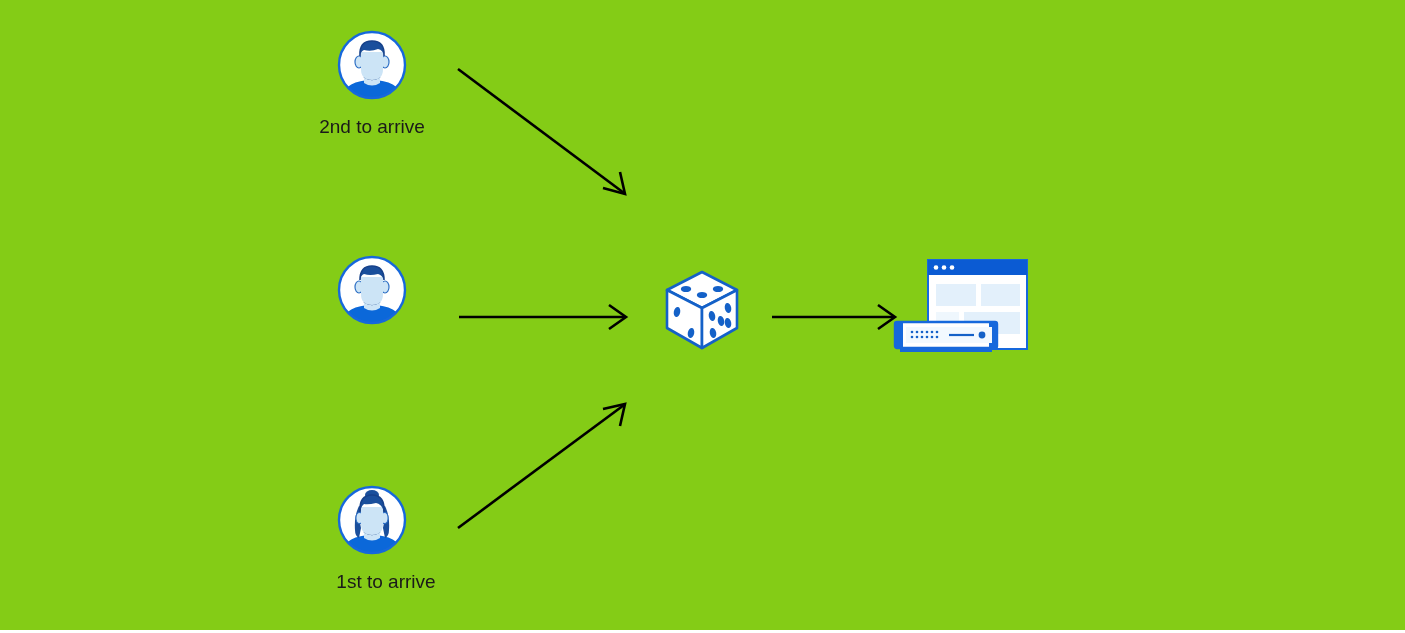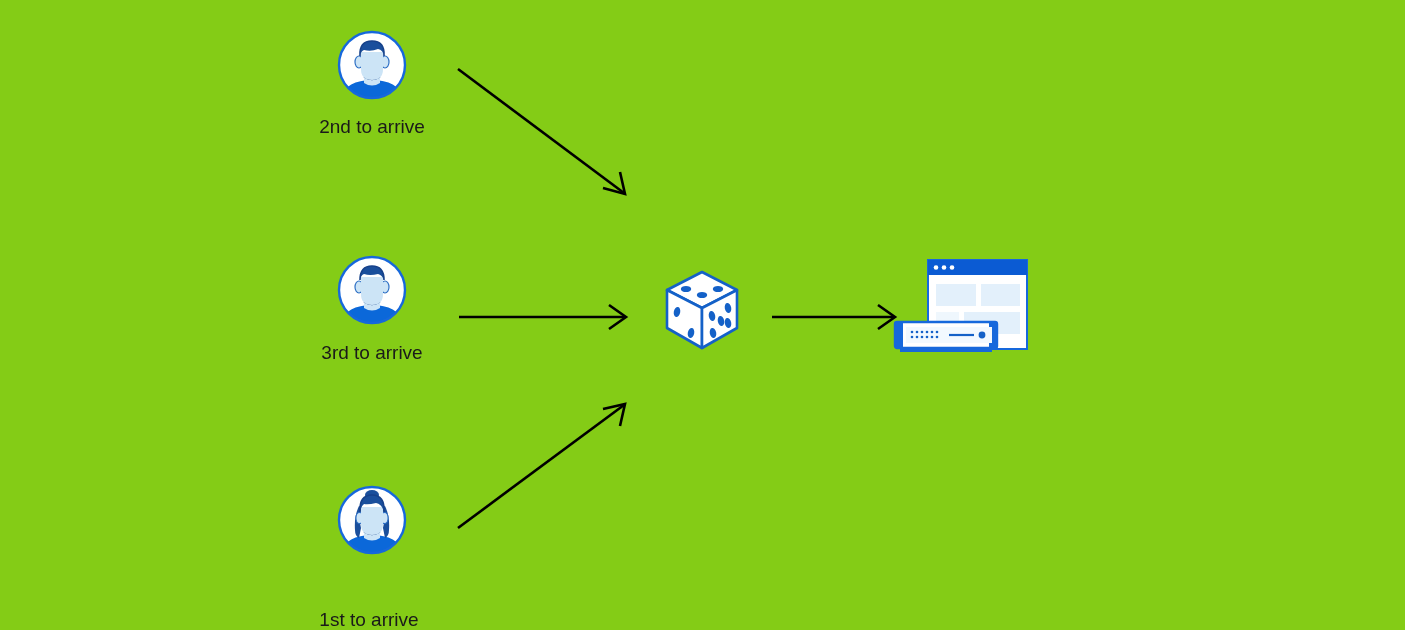--- a/index.html
+++ b/index.html
@@ -112,21 +112,20 @@
         <path d="M28 48 q8 5 16 0" fill="none" stroke="#16418a" stroke-width="1.4"></path>
         <ellipse cx="23" cy="33" rx="4" ry="6" fill="#cce4f6" stroke="#2d6fc4" stroke-width="1.2"></ellipse>
         <ellipse cx="49" cy="33" rx="4" ry="6" fill="#cce4f6" stroke="#2d6fc4" stroke-width="1.2"></ellipse>
         <path d="M25 23 h22 v17 q0 11 -11 11 q-11 0 -11 -11 Z" fill="#cce4f6"></path>
         <path d="M24 26 q0 -14 12 -14 q12 0 12 14 q-2 -5 -6 -6 q-8 2 -14 0 q-3 1 -4 6 Z" fill="#1a4f9c"></path>
         <path d="M24 26 q0 -14 12 -14 q12 0 12 14" fill="none" stroke="#16418a" stroke-width="1.6"></path>
       </g>
       <circle cx="36" cy="36" r="33" fill="none" stroke="#1668dc" stroke-width="2.4"></circle>
     </svg>
   </div>
-  <div class="label" style="left:272px; top:342px; width:200px;">3rd to arrive</div>
 
   <div class="icon-wrap" style="left:336px; top:484px; width:72px; height:72px;">
     <svg width="72" height="72" viewBox="0 0 72 72">
       <defs>
         <clipPath id="clipC">
             <circle cx="36" cy="36" r="33"></circle>
           </clipPath>
       </defs>
       <circle cx="36" cy="36" r="33" fill="#ffffff"></circle>
       <g clip-path="url(#clipC)">
@@ -140,21 +139,21 @@
         <ellipse cx="48.5" cy="34" rx="3.6" ry="5.6" fill="#cce4f6" stroke="#2d6fc4" stroke-width="1.2"></ellipse>
         <path d="M25 23 h22 v17 q0 11 -11 11 q-11 0 -11 -11 Z" fill="#cce4f6"></path>
 
         <path d="M24 28 q-1 -17 12 -17 q13 0 12 17 q-2 -8 -8 -9 q-8 2 -12 1 q-3 2 -4 8 Z" fill="#1a4f9c"></path>
         <ellipse cx="36" cy="11" rx="7" ry="5" fill="#1a4f9c"></ellipse>
         <path d="M24 28 q-1 -17 12 -17 q13 0 12 17" fill="none" stroke="#16418a" stroke-width="1.6"></path>
       </g>
       <circle cx="36" cy="36" r="33" fill="none" stroke="#1668dc" stroke-width="2.4"></circle>
     </svg>
   </div>
-  <div class="label" style="left:269px; top:571px; width:200px;margin-top:38px;">1st to arrive</div>
+  <div class="label" style="left:286px; top:571px; width:200px;">1st to arrive</div>
 
   <div class="icon-wrap" style="left:661px; top:268px; width:82px; height:86px;">
     <svg width="82" height="86" viewBox="0 0 82 86">
       <g fill="#ffffff" stroke="#1461c8" stroke-width="2.6" stroke-linejoin="round">
 
         <path d="M41 4 L76 22 L41 40 L6 22 Z"></path>
 
         <path d="M6 22 L41 40 L41 80 L6 60 Z"></path>
 
         <path d="M76 22 L76 60 L41 80 L41 40 Z"></path>

